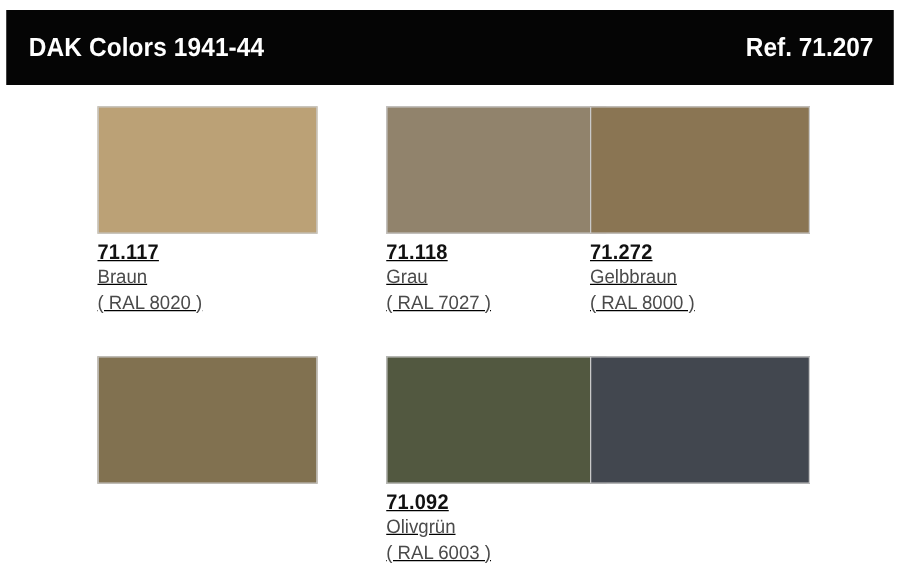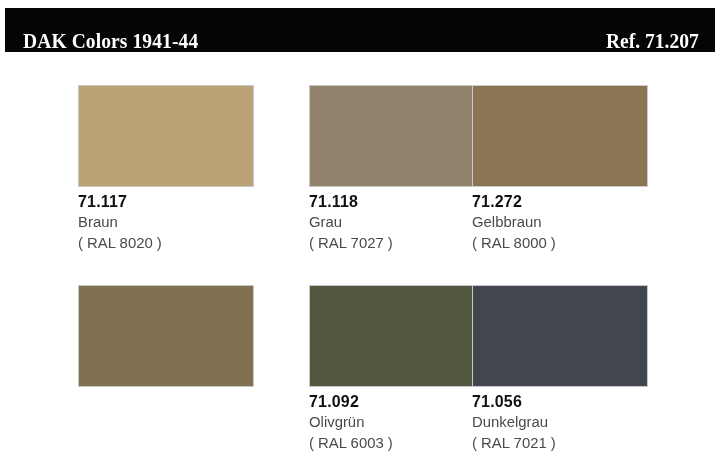--- a/index.html
+++ b/index.html
@@ -22,28 +22,27 @@
     background: #ffffff;
     box-sizing: border-box;
   }
 
   
   .header-bar {
     position: absolute;
     left: 5px;
     top: 8px;
     width: 710px;
-    height: 44px;
+    height: 60px;
     background: #050505;
     display: flex;
-    align-items: flex-end;
+    align-items: center;
     justify-content: space-between;
     box-sizing: border-box;
     padding: 0 16px 0 18px;
-    font-family: Liberation Serif, serif;
   }
   .header-title {
     color: #ffffff;
     font-size: 21px;
     font-weight: bold;
     letter-spacing: 0.1px;
     line-height: 1;
     transform: scaleX(0.93);
     transform-origin: left center;
     white-space: nowrap;
@@ -73,20 +72,21 @@
     height: 200px;
   }
   .row-0 { top: 25px; }
   .row-1 { top: 225px; }
 
   .cell {
     position: absolute;
     top: 0;
     width: 200px;
     height: 148px;
+    text-decoration: underline;
   }
   .cell-0 { left: 78px; }
   .cell-1 { left: 275px; margin-left: 34px; }
   .cell-2 { left: 472px; }
 
   .chip {
     width: 176px;
     height: 102px;
     border: 1px solid #c9c9c9;
     box-sizing: border-box;
@@ -178,23 +178,18 @@
         <div class="chip" style="background-color: rgb(82, 88, 64);"></div>
         <div class="chip-labels">
           <div class="code">71.092</div>
           <div class="cname">Olivgrün</div>
           <div class="ral">( RAL 6003 )</div>
         </div>
       </div>
 
       <div class="cell cell-2">
         <div class="chip" style="background-color: rgb(66, 71, 79);"></div>
-        <div class="chip-labels">
-          <div class="code">71.056</div>
-          <div class="cname">Dunkelgrau</div>
-          <div class="ral">( RAL 7021 )</div>
-        </div>
       </div>
 
     </div>
 
   </div>
 </div>
 
 </body></html>

